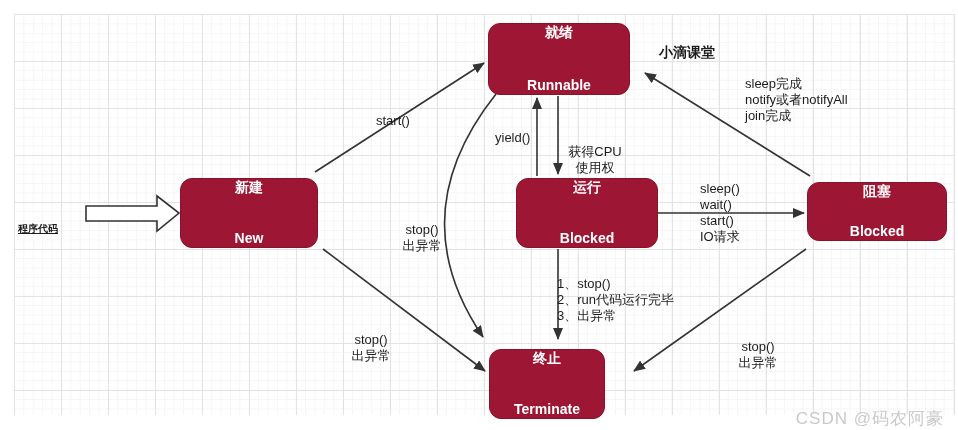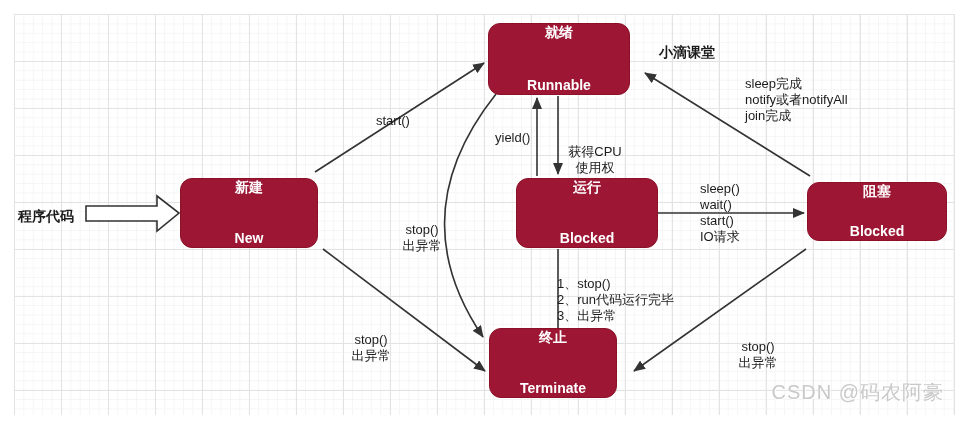--- a/index.html
+++ b/index.html
@@ -50,26 +50,26 @@
     font-weight:normal;font-size:13px;line-height:16px;
     white-space:nowrap;
   }
   .elabel span{display:block;}
   .center{text-align:center;margin-top:28px;}
   .brand{
     position:absolute;left:659px;top:44px;
     color:var(--label-color);font-weight:bold;font-size:14px;
   }
   .program-label{
-    position:absolute;left:18px;top:208px;
-    color:var(--label-color);font-weight:bold;font-size:14px;
+    position:absolute;left:18px;top:222px;
+    color:var(--label-color);font-weight:bold;font-size:10px;text-decoration:underline;
   }
   .watermark{
-    position:absolute;right:14px;bottom:24px;
-    color:var(--watermark-color);font-size:20px;letter-spacing:1px;
+    position:absolute;right:14px;bottom:0;
+    color:var(--watermark-color);font-size:17px;letter-spacing:1px;
     text-shadow:1px 1px 0 #ffffff;
     margin-left:15px;
   }
 </style>
 </head>
 <body>
 
 <div class="stage">
 
   <div class="grid"></div>
@@ -115,21 +115,21 @@
   <div class="node" style="left:516px;top:178px;width:142px;height:70px">
     <span>运行</span>
     <span>Blocked</span>
   </div>
 
   <div class="node" style="left:807px;top:182px;width:140px;height:59px">
     <span>阻塞</span>
     <span>Blocked</span>
   </div>
 
-  <div class="node" style="left:489px;top:328px;width:128px;height:70px">
+  <div class="node" style="left:489px;top:349px;width:116px;height:70px">
     <span>终止</span>
     <span>Terminate</span>
   </div>
 
   <div class="elabel" style="left:376px;top:113px">
     <span>start()</span>
   </div>
 
   <div class="elabel" style="left:495px;top:130px">
     <span>yield()</span>

